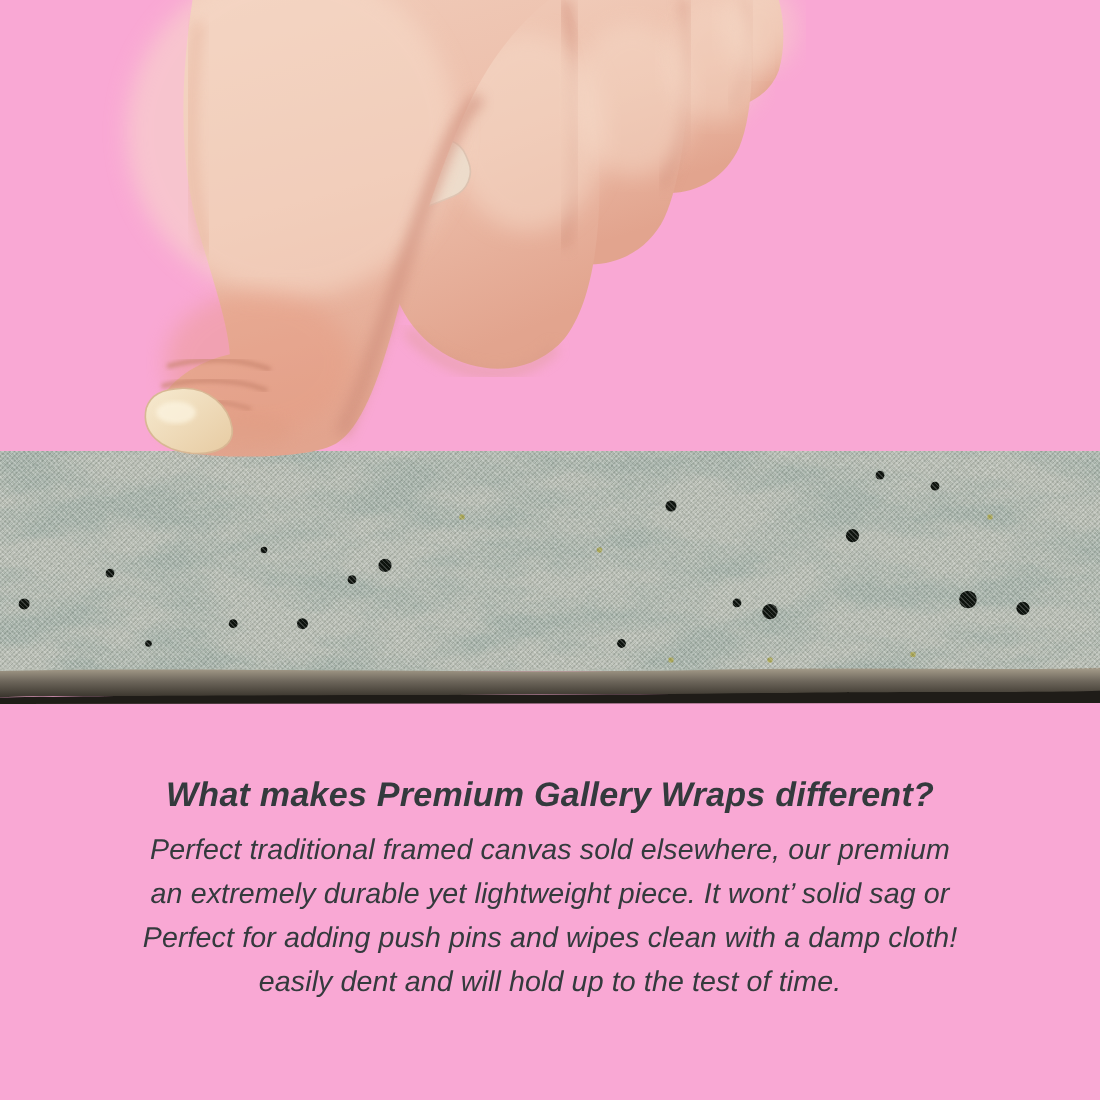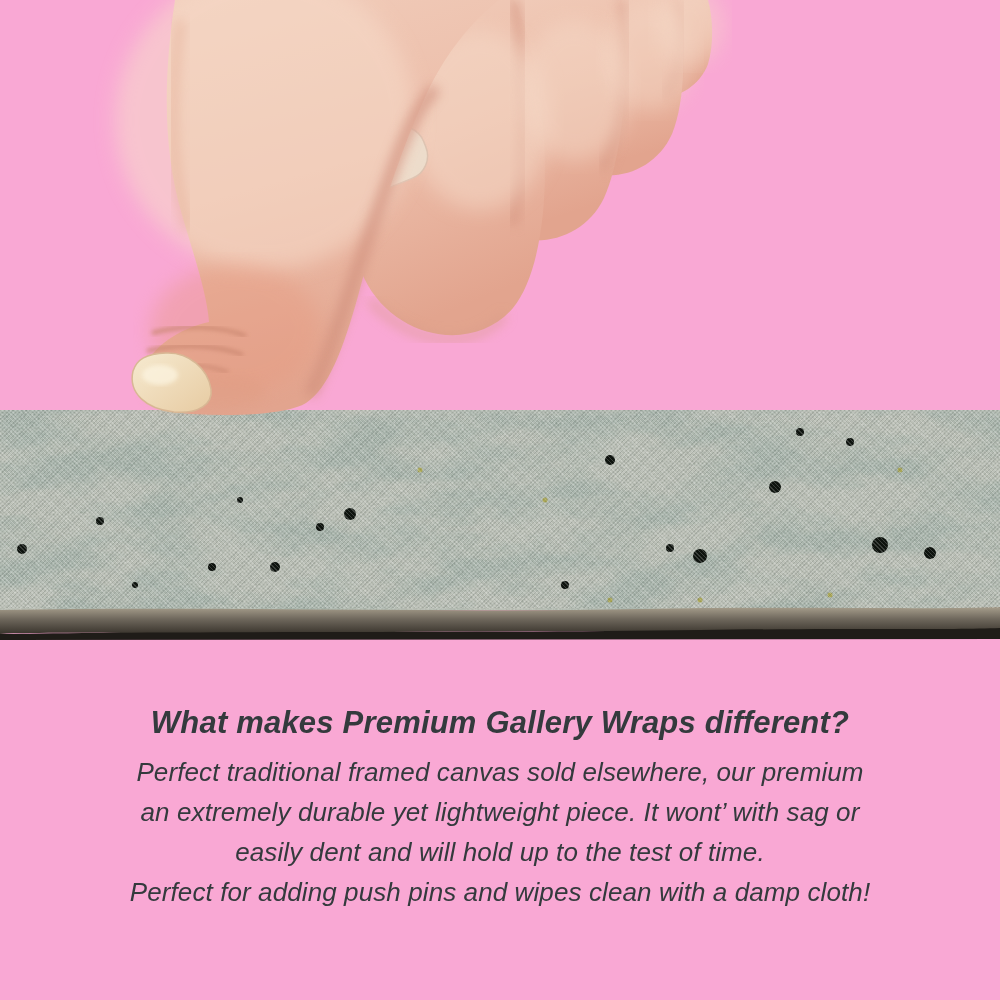--- a/index.html
+++ b/index.html
@@ -163,18 +163,18 @@
         <path d="M133,371 C128,393 146,409 174,412 C199,414 213,404 211,389
                  C208,369 189,352 166,353 C146,354 137,359 133,371 Z" fill="url(#nailG)" stroke="#d8b794" stroke-width="1.5"></path>
         <ellipse cx="160" cy="375" rx="18" ry="10" fill="#fdf6e3" opacity="0.7" filter="url(#b2)"></ellipse>
       </g>
     </svg>
   </div>
 
   <section class="info">
     <h2>What makes Premium Gallery Wraps different?</h2>
     <p>Perfect traditional framed canvas sold elsewhere, our premium</p>
-    <p>an extremely durable yet lightweight piece. It wont’ with sag or</p>
+    <p>an extremely durable yet lightweight piece. It wont’ solid sag or</p>
+    <p>Perfect for adding push pins and wipes clean with a damp cloth!</p>
     <p>easily dent and will hold up to the test of time.</p>
-    <p>Perfect for adding push pins and wipes clean with a damp cloth!</p>
   </section>
 
 </div>
 
 </body></html>

